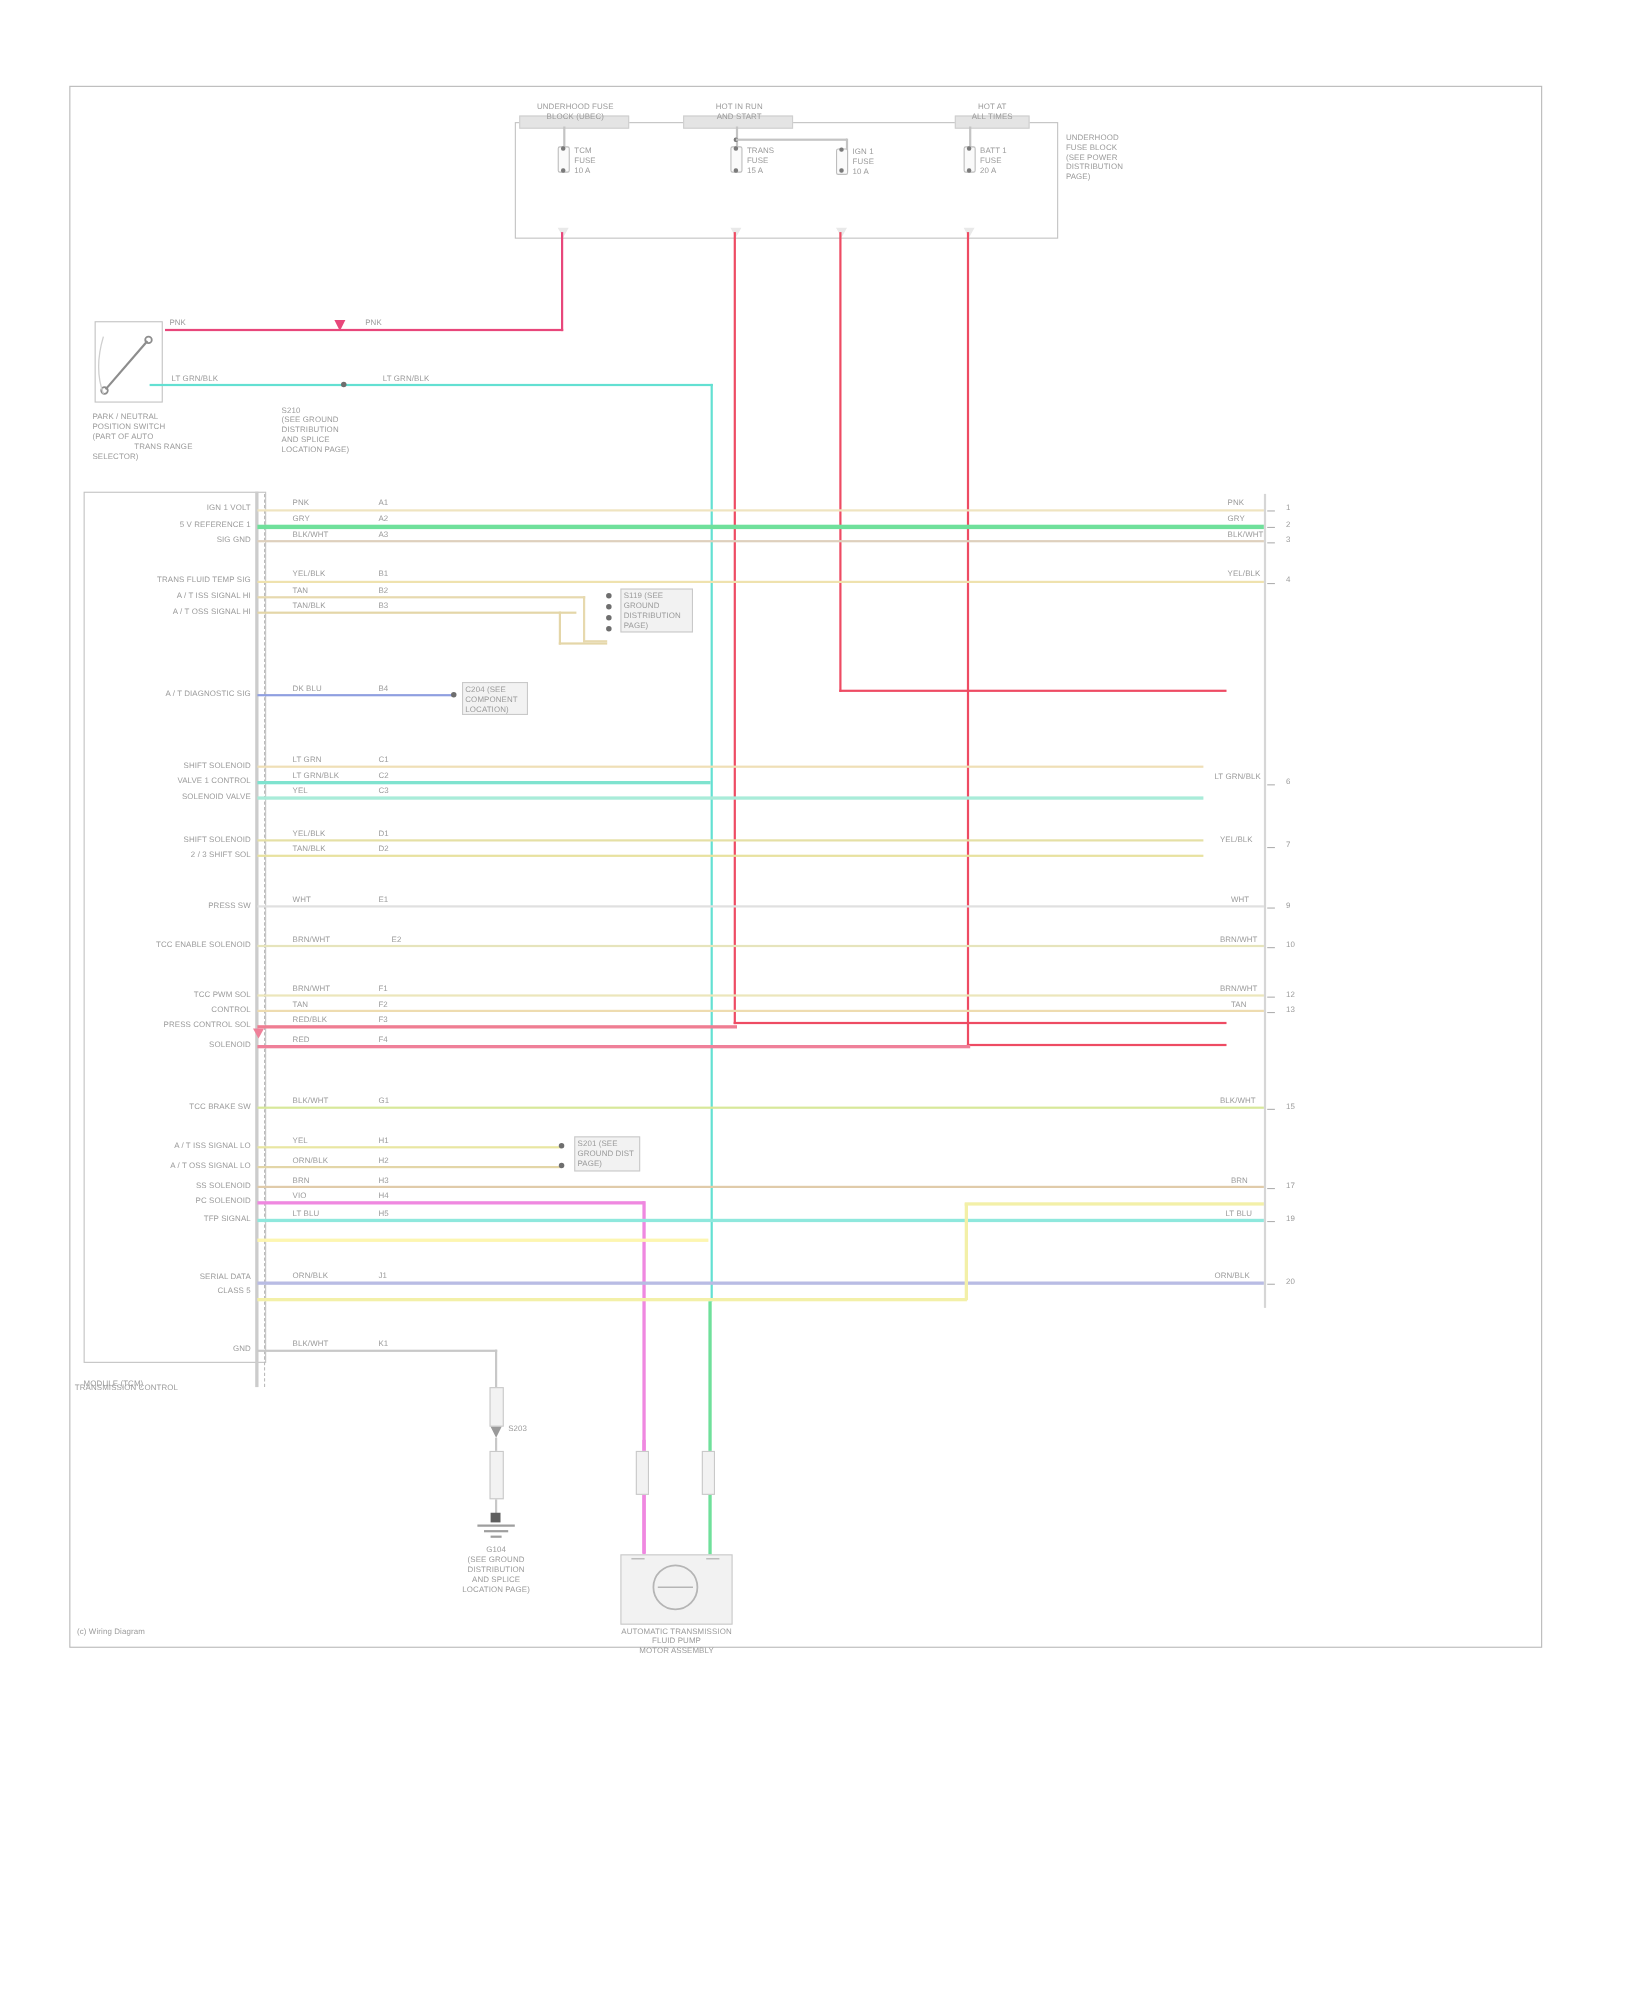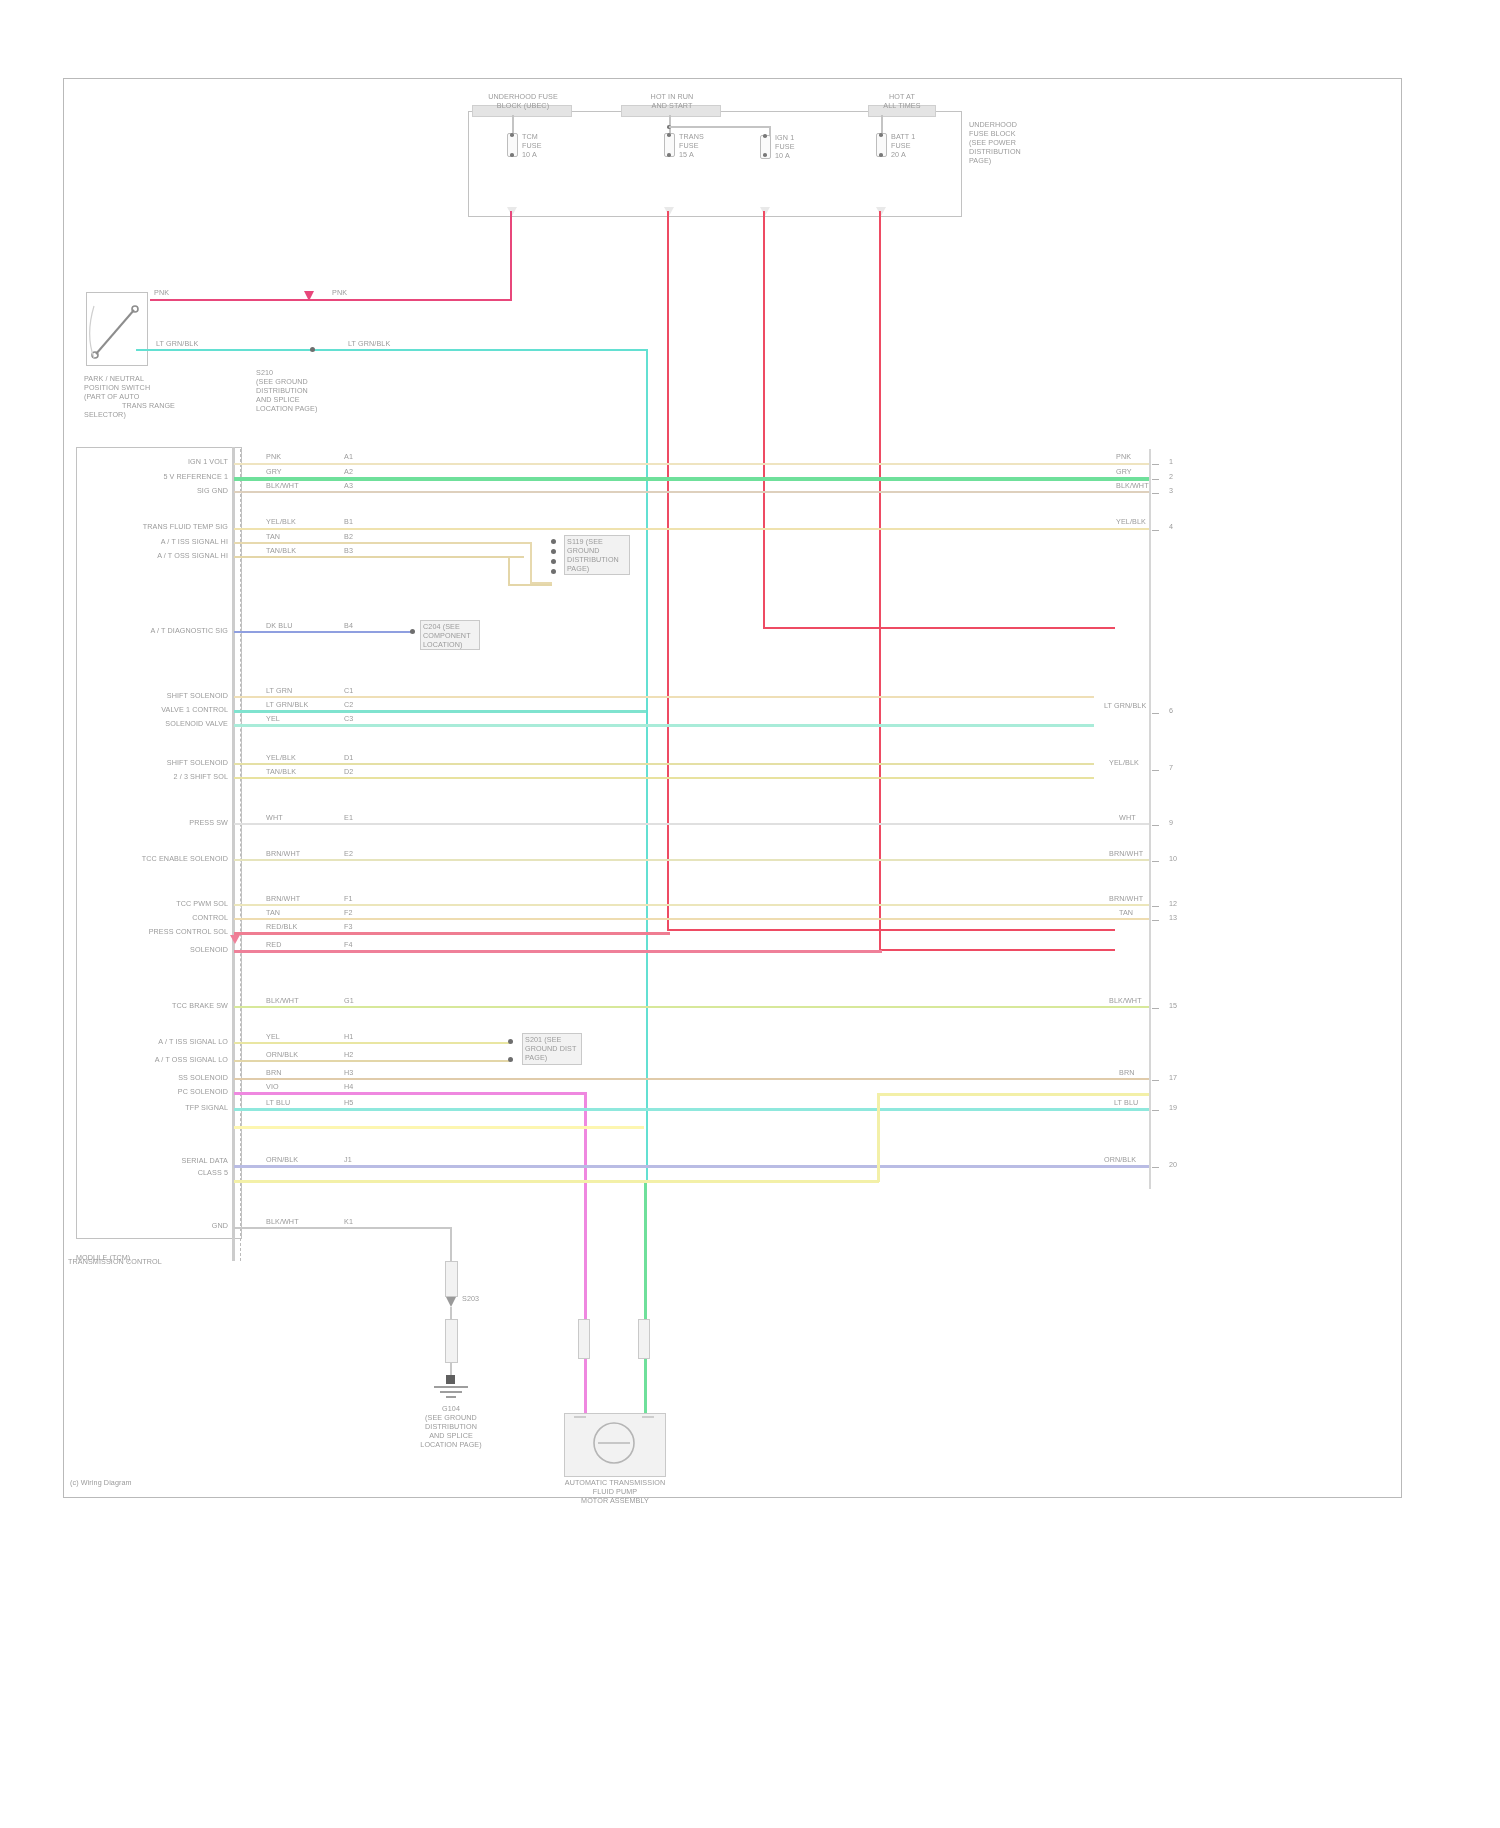--- a/index.html
+++ b/index.html
@@ -259,21 +259,21 @@
     <div class="lbl r" style="left:20px;top:740px;width:144px;">PRESS SW</div>
     <div class="lbl" style="left:202px;top:735px;">WHT</div>
     <div class="lbl" style="left:280px;top:735px;">E1</div>
     <div class="lbl" style="left:1055px;top:735px;">WHT</div>
     <div class="lbl" style="left:1105px;top:740px;">9</div>
     <div class="tick" style="left:1088px;top:746px;"></div>
 
     <div class="wire h" style="left:170px;top:780px;width:915px;background:#e6e4bc;"></div>
     <div class="lbl r" style="left:20px;top:776px;width:144px;">TCC ENABLE SOLENOID</div>
     <div class="lbl" style="left:202px;top:771px;">BRN/WHT</div>
-    <div class="lbl" style="left:280px;top:771px;">E2</div>
+    <div class="lbl" style="left:292px;top:771px;">E2</div>
     <div class="lbl" style="left:1045px;top:771px;">BRN/WHT</div>
     <div class="lbl" style="left:1105px;top:776px;">10</div>
     <div class="tick" style="left:1088px;top:782px;"></div>
 
     <div class="wire h" style="left:170px;top:825px;width:915px;background:#ece6bb;"></div>
     <div class="lbl r" style="left:20px;top:821px;width:144px;">TCC PWM SOL</div>
     <div class="lbl" style="left:202px;top:816px;">BRN/WHT</div>
     <div class="lbl" style="left:280px;top:816px;">F1</div>
     <div class="lbl" style="left:1045px;top:816px;">BRN/WHT</div>
     <div class="lbl" style="left:1105px;top:821px;">12</div>

